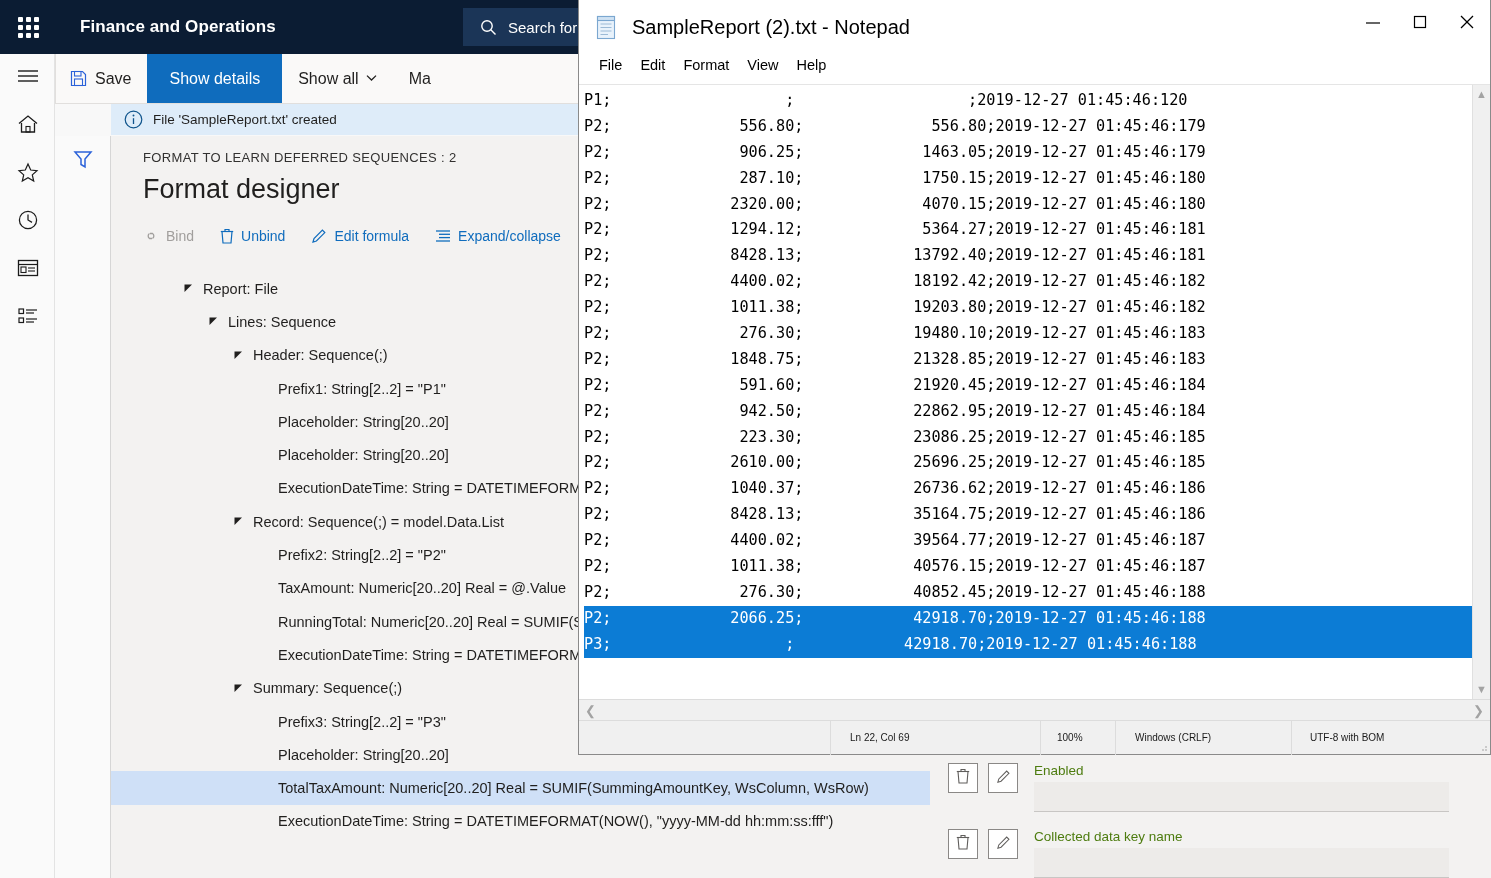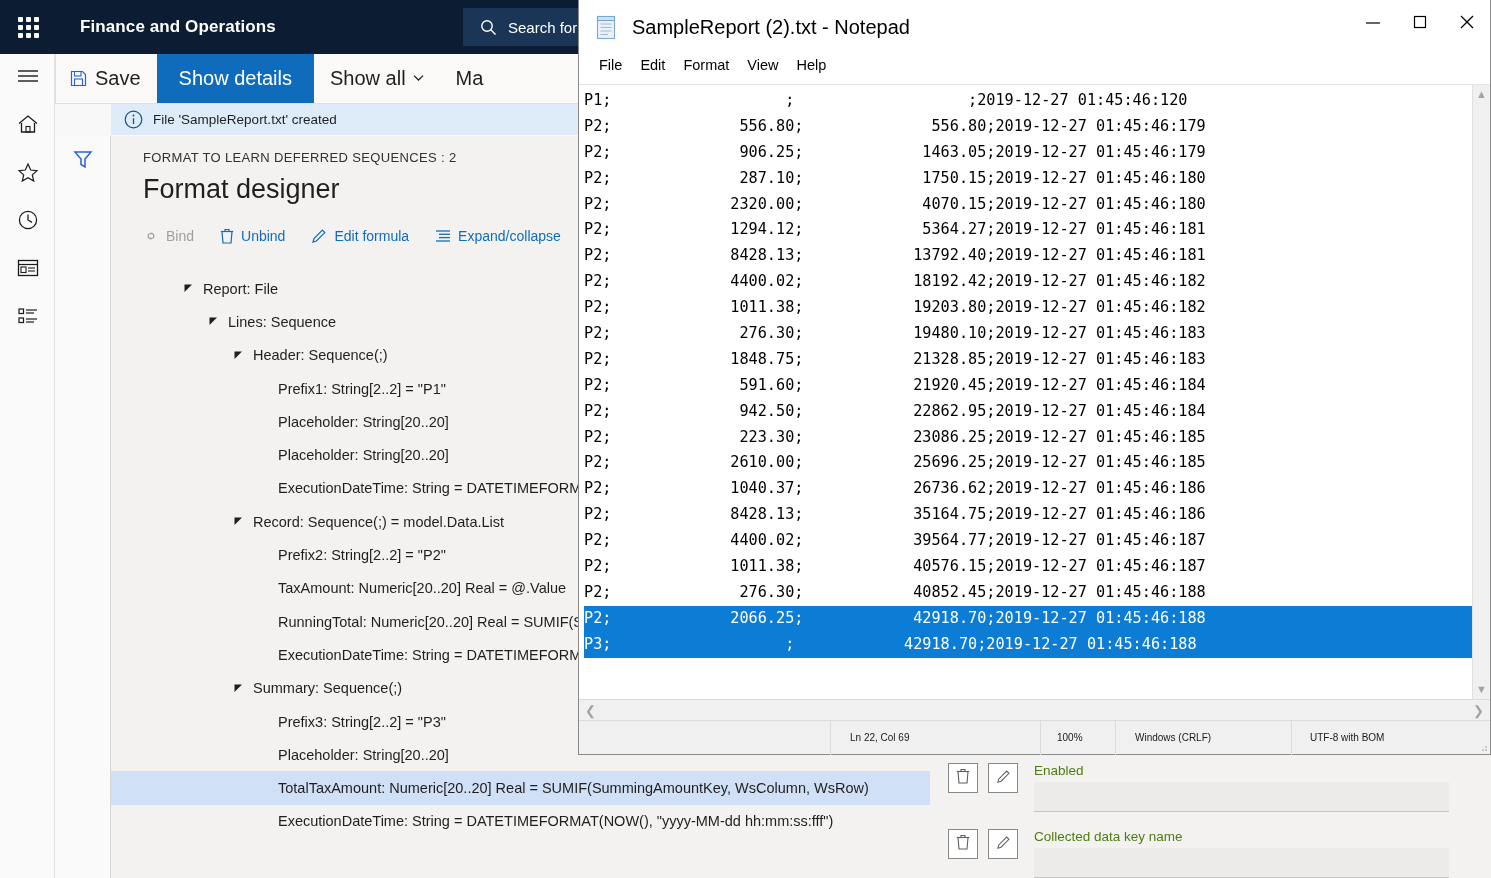--- a/index.html
+++ b/index.html
@@ -51,21 +51,21 @@
   .filtercol .fbtn { width: 56px; height: 50px; display:flex; align-items:center; justify-content:center; }
 
   
   .cmdbar {
     position: absolute; left: 55px; top: 54px; width: 1436px; height: 50px;
     background: #faf9f8; border-bottom: 1px solid #e1dfdd;
     display: flex; align-items: stretch;
   }
   .cmd {
     display: flex; align-items: center; padding: 0 16px;
-    font-size: 20px; color: #201f1e; white-space: nowrap;
+    font-size: 16px; color: #201f1e; white-space: nowrap;
   }
   .cmd.save { border-left: 1px solid #e1dfdd; padding-left: 14px; }
   .cmd.active { background: #0f6cbd; color: #ffffff; font-weight: 400; padding: 0 22px; }
   .cmd .ico { margin-right: 8px; display: inline-flex; }
   .chev { margin-left: 7px; font-size: 10px; }
 
   
   .msgbar {
     position: absolute; left: 111px; top: 104px; width: 1380px; height: 31px;
     background: #deecf9; display: flex; align-items: center; padding-left: 13px;

